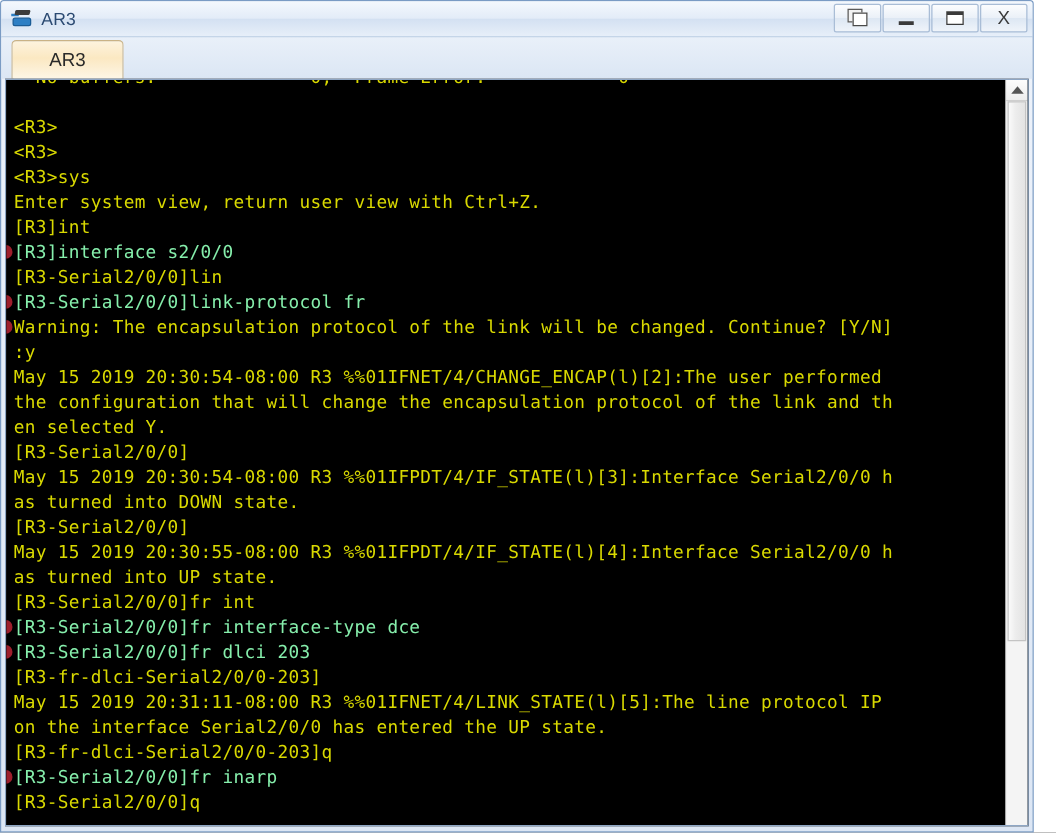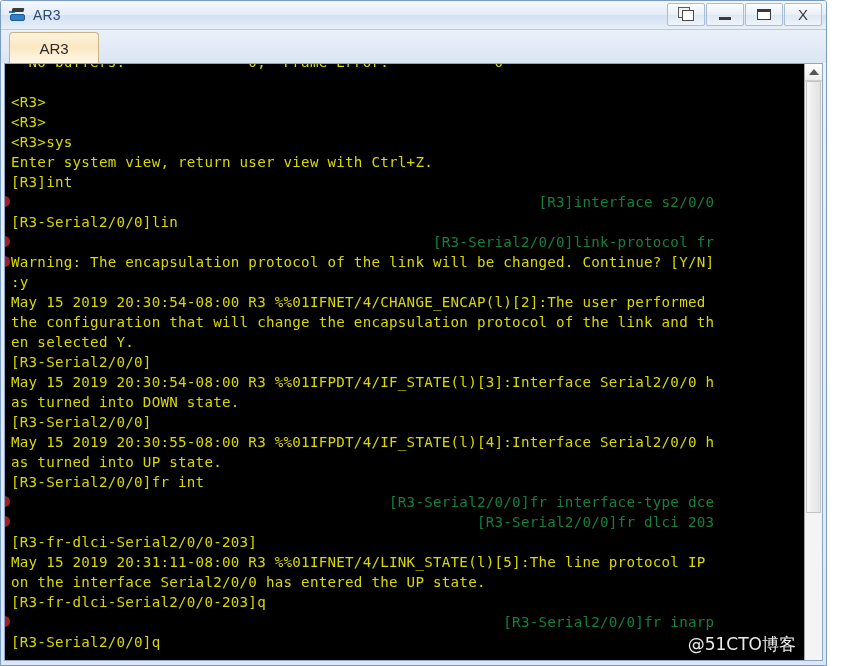--- a/index.html
+++ b/index.html
@@ -184,21 +184,21 @@
     left: 6px;
     top: -12px;
     font-family: "DejaVu Sans Mono", "Liberation Mono", monospace;
     font-size: 14.2px;
     line-height: 20px;
     letter-spacing: 0.25px;
     white-space: pre;
   }
   .ln { height: 20px; }
   .c-out { color: #d9d900; }
-  .c-cmd { color: #15803d; text-align: right; }
+  .c-cmd { color: #86efac; }
 
   
   .gutter-marks {
     position: absolute;
     left: 0; top: 0;
     width: 10px; height: 100%;
     pointer-events: none;
   }
   .mark {
     position: absolute;
@@ -321,16 +321,15 @@
 
     <div class="vscroll">
       <div class="sb-arrow">
         <span class="chev"></span>
       </div>
       <div class="sb-track">
         <div class="sb-thumb"></div>
       </div>
     </div>
 
-    <div class="watermark">@51CTO博客</div>
   </div>
 
 </div>
 
 </body></html>

